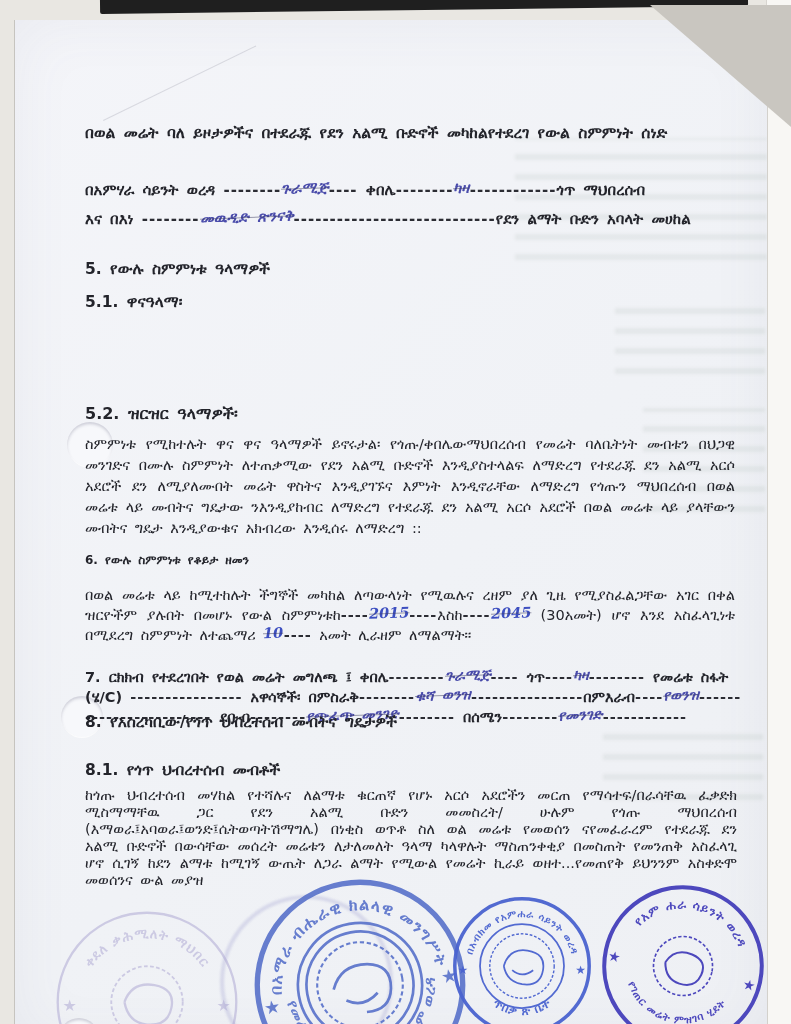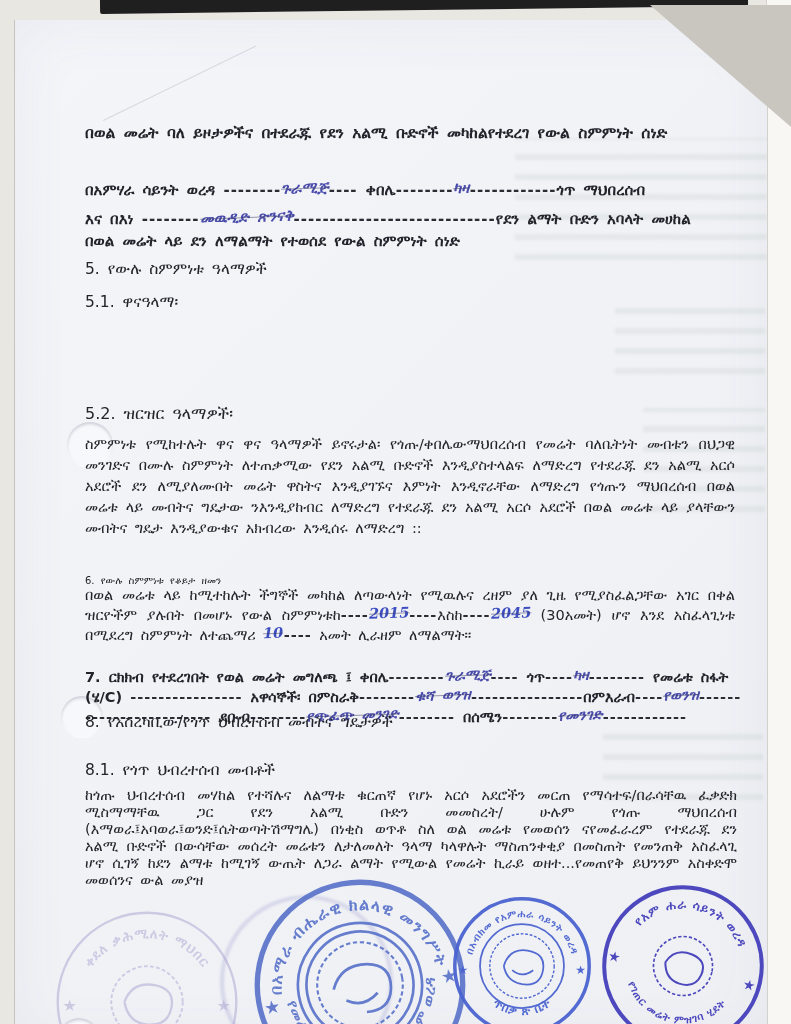--- a/index.html
+++ b/index.html
@@ -28,32 +28,32 @@
   .hole3{left:44px;top:998px;width:40px;height:40px}
   
   .bleed{position:absolute;opacity:.45;filter:blur(1.6px);
     background:repeating-linear-gradient(0deg,transparent 0 14px,rgba(140,158,146,.28) 14px 20px)}
   .bleed1{left:500px;top:118px;width:252px;height:136px}
   .bleed2{left:600px;top:288px;width:150px;height:80px}
   .bleed3{left:628px;top:388px;width:122px;height:118px}
   .bleed4{left:588px;top:700px;width:160px;height:94px}
   
   .tx{position:absolute;color:#23242b;font-size:14.5px;word-spacing:3px}
-  .bold{font-weight:normal}
+  .bold{font-weight:bold}
   .jst{text-align:justify}
   .p-title{left:70px;top:86px;width:652px;font-weight:bold;font-size:15.5px;line-height:23px}
   .p-line1{left:70px;top:146px;width:668px;font-weight:bold;font-size:15px;white-space:nowrap}
   .p-line2{left:70px;top:175px;width:668px;font-weight:bold;font-size:15px;white-space:nowrap}
   .p-line3{left:70px;top:197px;width:652px;font-weight:bold;font-size:15px}
   .h-s5 {left:70px;top:224px;font-size:15.5px}
   .h-s51{left:70px;top:257px;font-size:15.5px}
   .p-s51{left:70px;top:286px;width:650px;line-height:24px}
   .h-s52{left:70px;top:368px;font-size:16px}
   .p-s52{left:70px;top:399px;width:650px;line-height:21px}
-  .h-s6 {left:70px;top:545px;font-size:10px}
+  .h-s6 {left:70px;top:521px;font-size:12px}
   .p-s6 {left:70px;top:550px;width:650px;line-height:20px}
   .p-s7 {left:70px;top:632px;width:658px;line-height:20px;font-weight:bold}
   .h-s8 {left:70px;top:677px;font-size:15.5px}
   .h-s81{left:70px;top:725px;font-size:15.5px}
   .p-s81{left:70px;top:752px;width:652px;line-height:17px}
   
   .hw{font-family:"DejaVu Serif",serif;font-style:italic;font-weight:bold;color:#4a4cab;
     display:inline-block;transform:rotate(-2deg);position:relative;top:-2px;
     text-decoration:line-through;text-decoration-thickness:1px;text-decoration-color:rgba(60,60,95,.5)}
   .hw-num{color:#3d4fc0}
@@ -96,21 +96,20 @@
     <span>በአምሃራ ሳይንት ወረዳ</span>
     <span class="dash">--------</span><span class="hw">ጉራሚጅ</span><span class="dash">----</span>
     <span>ቀበሌ</span><span class="dash">--------</span><span class="hw">ካዛ</span><span class="dash">------------</span><span>ጎጥ ማህበረሰብ</span>
   </p>
 
   <p class="tx p-line2">
     <span>እና በእነ</span>
     <span class="dash">--------</span><span class="hw">መዉዲድ ጽንናቅ</span><span class="dash">----------------------------</span><span>የደን ልማት ቡድን አባላት መሀከል</span>
   </p>
 
-  <p class="tx p-line3">በወል መሬት ላይ ደን ለማልማት የተወሰደ የውል ስምምነት ሰነድ</p>
 
   <p class="tx bold h-s5">5. የውሉ ስምምነቱ ዓላማዎች</p>
   <p class="tx bold h-s51">5.1. ዋናዓላማ፡</p>
 
   <p class="tx bold h-s52">5.2. ዝርዝር ዓላማዎች፡</p>
   <p class="tx jst p-s52">ስምምነቱ የሚከተሉት ዋና ዋና ዓላማዎች ይኖሩታል፡ የጎጡ/ቀበሌውማህበረሰብ የመሬት ባለቤትነት መብቱን በህጋዊ መንገድና በሙሉ ስምምነት ለተጠቃሚው የደን አልሚ ቡድኖች እንዲያስተላልፍ ለማድረግ የተደራጁ ደን አልሚ አርሶ አደሮች ደን ለሚያለሙበት መሬት ዋስትና እንዲያገኙና እምነት እንዲኖራቸው ለማድረግ የጎጡን ማህበረሰብ በወል መሬቱ ላይ መብትና ግዴታው ንእንዲያከብር ለማድረግ የተደራጁ ደን አልሚ አርሶ አደሮች በወል መሬቱ ላይ ያላቸውን መብትና ግዴታ እንዲያውቁና አክብረው እንዲሰሩ ለማድረግ ::</p>
 
   <p class="tx bold h-s6">6. የውሉ ስምምነቱ የቆይታ ዘመን</p>
   <p class="tx jst p-s6">
     <span>በወል መሬቱ ላይ ከሚተከሉት ችግኞች መካከል ለጣውላነት የሚዉሉና ረዘም ያለ ጊዜ የሚያስፈልጋቸው አገር በቀል ዝርዮችም ያሉበት በመሆኑ የውል ስምምነቱከ</span><span class="dash">----</span><span class="hw hw-num">2015</span><span class="dash">----</span><span>እስከ</span><span class="dash">----</span><span class="hw hw-num">2045</span>

